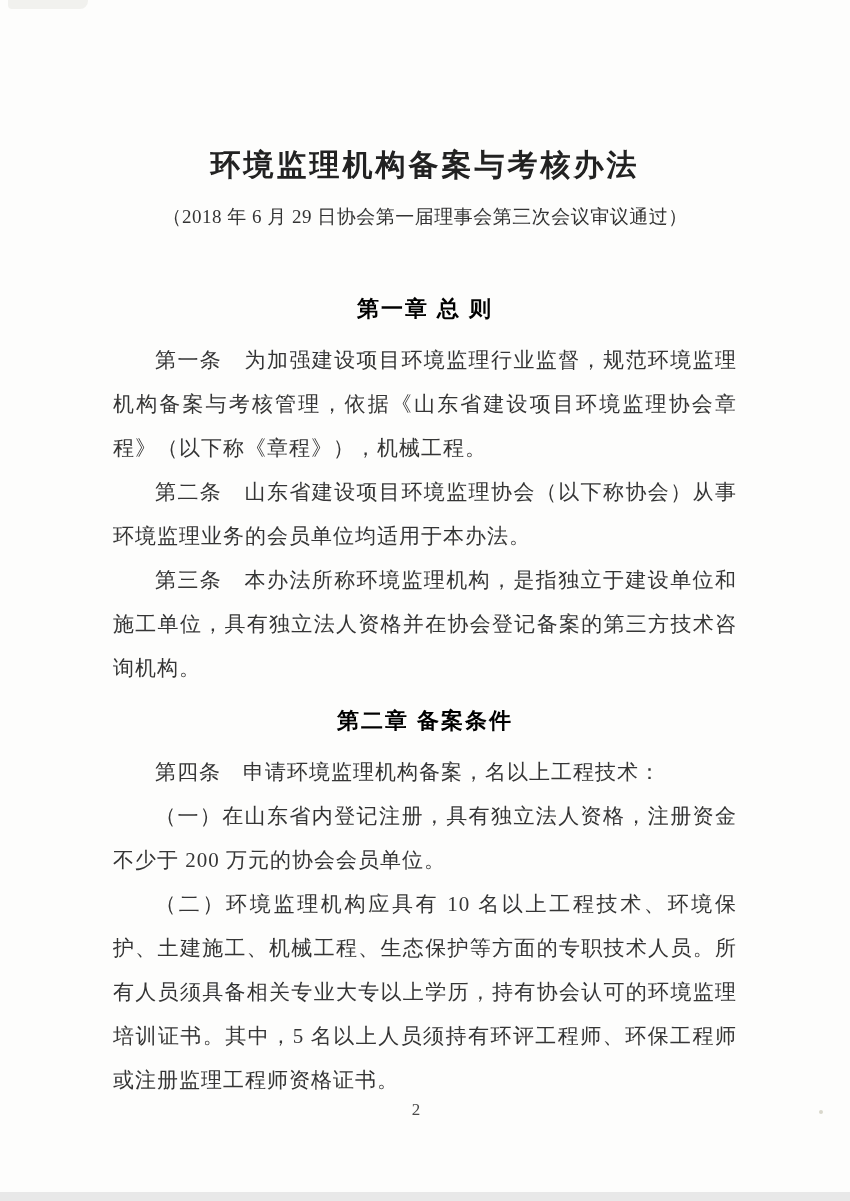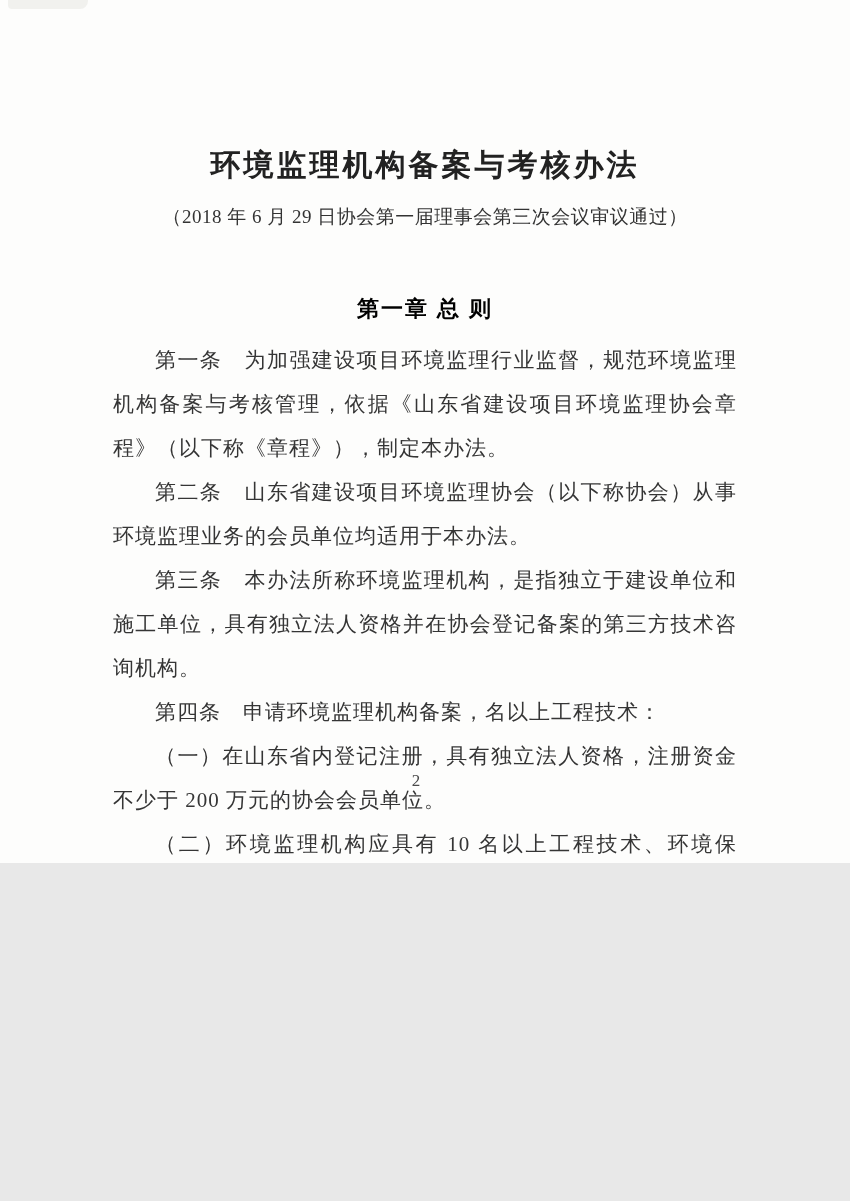--- a/index.html
+++ b/index.html
@@ -3,21 +3,21 @@
 <meta charset="utf-8">
 <style>
   html, body {
     margin: 0;
     padding: 0;
     background: #e8e8e8;
   }
   .page {
     position: relative;
     width: 850px;
-    height: 863px;
+    height: 1192px;
     margin: 0 auto;
     background: #fdfdfc;
     overflow: hidden;
     color: #2f2f2f;
     font-family: "Liberation Serif", serif;
   }
   .content {
     padding: 0 113px;
   }
   .doc-title {
@@ -95,26 +95,27 @@
   <div class="artifact-corner"></div>
   <div class="artifact-dot"></div>
 
   <div class="content">
     <h1 class="doc-title">环境监理机构备案与考核办法</h1>
 
     <p class="doc-subtitle">（2018 年 6 月 29 日协会第一届理事会第三次会议审议通过）</p>
 
     <h2 class="chapter-heading">第一章 总 则</h2>
 
-    <p class="body-para">第一条　为加强建设项目环境监理行业监督，规范环境监理机构备案与考核管理，依据《山东省建设项目环境监理协会章程》（以下称《章程》），制定本办法。</p>
+    <p class="body-para">第一条　为加强建设项目环境监理行业监督，规范环境监理机构备案与考核管理，依据《山东省建设项目环境监理协会章程》（以下称《章程》），机械工程。</p>
 
     <p class="body-para">第二条　山东省建设项目环境监理协会（以下称协会）从事环境监理业务的会员单位均适用于本办法。</p>
 
     <p class="body-para">第三条　本办法所称环境监理机构，是指独立于建设单位和施工单位，具有独立法人资格并在协会登记备案的第三方技术咨询机构。</p>
 
+    <h2 class="chapter-heading second">第二章 备案条件</h2>
 
     <p class="body-para">第四条　申请环境监理机构备案，名以上工程技术：</p>
 
     <p class="body-para">（一）在山东省内登记注册，具有独立法人资格，注册资金不少于 200 万元的协会会员单位。</p>
 
     <p class="body-para">（二）环境监理机构应具有 10 名以上工程技术、环境保护、土建施工、机械工程、生态保护等方面的专职技术人员。所有人员须具备相关专业大专以上学历，持有协会认可的环境监理培训证书。其中，5 名以上人员须持有环评工程师、环保工程师或注册监理工程师资格证书。</p>
   </div>
 
   <div class="page-number">2</div>
 </div>

